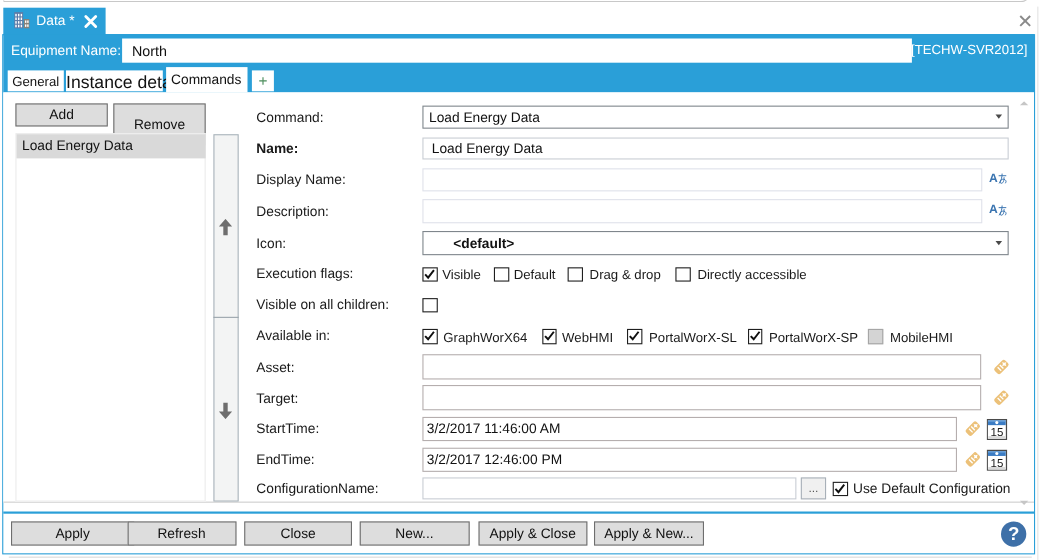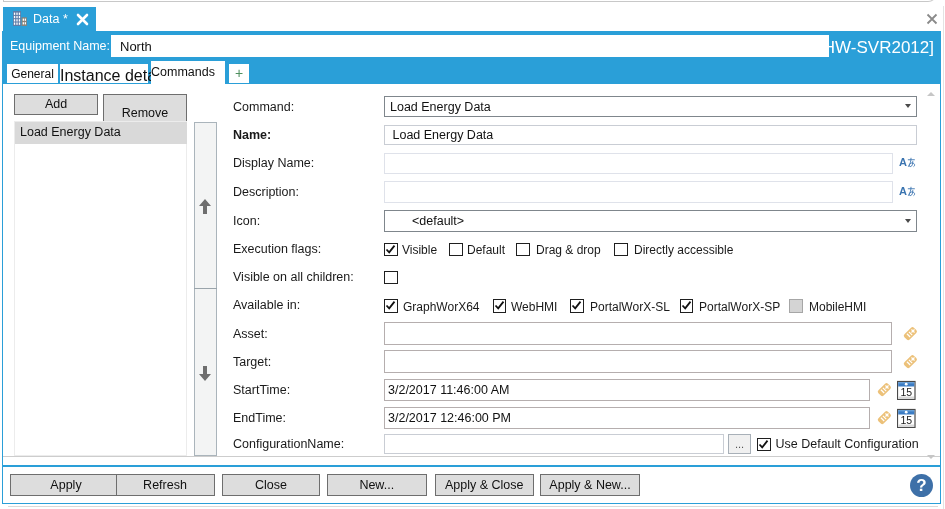--- a/index.html
+++ b/index.html
@@ -62,28 +62,28 @@
 </svg>
 
 <svg class="abs" style="left:926px;top:13px;" width="12" height="12" viewBox="0 0 12 12">
   <path d="M1.5,1.5 L10.5,10.5 M10.5,1.5 L1.5,10.5" stroke="#8a8a8a" stroke-width="1.8"></path>
 </svg>
 
 <div class="abs" style="left:3px;top:31px;width:937px;height:52.5px;background:#2a9fd8;"></div>
 <div class="abs" style="left:10px;top:39px;font-size:12.5px;color:#fff;white-space:nowrap;">Equipment Name:</div>
 <div class="abs" style="left:111px;top:35px;width:718px;height:22px;background:#fff;"></div>
 <div class="abs" style="left:120px;top:39px;font-size:13px;color:#111;">North</div>
-<div class="abs" style="right:11px;top:38px;font-size:17px;color:#fff;white-space:nowrap;">[TECHW-SVR2012]</div>
+<div class="abs" style="right:11px;top:38px;font-size:12px;color:#fff;white-space:nowrap;">[TECHW-SVR2012]</div>
 
 <div class="abs" style="left:7px;top:63.5px;width:51px;height:19px;background:#fff;"></div>
 <div class="abs" style="left:7px;top:66.5px;width:51px;font-size:12px;color:#111;text-align:center;white-space:nowrap;">General</div>
 <div class="abs" style="left:60px;top:63.5px;width:88px;height:19px;background:#fff;"></div>
 <div class="abs" style="left:60px;top:66.5px;width:88px;font-size:16px;color:#111;text-align:center;white-space:nowrap;">Instance details</div>
 <div class="abs" style="left:151px;top:61px;width:74px;height:22.5px;background:#fff;"></div>
-<div class="abs" style="left:151px;top:65px;width:55px;font-size:12.5px;color:#111;text-align:center;white-space:nowrap;">Commands</div>
+<div class="abs" style="left:151px;top:65px;width:73px;font-size:12.5px;color:#111;text-align:center;white-space:nowrap;">Commands</div>
 <div class="abs" style="left:229px;top:63.5px;width:20px;height:19px;background:#fff;"></div>
 <div class="abs" style="left:229px;top:64.5px;width:20px;font-size:14px;color:#4e8f5e;text-align:center;">+</div>
 
 <div class="abs" style="left:3px;top:83.5px;width:937px;height:373.5px;background:#fff;border-bottom:1px solid #cdcdcd;box-sizing:border-box;"></div>
 
 <div class="btn" style="left:14px;top:93.5px;width:84px;height:21px;">
     <i>Add</i>
   </div>
 <div class="btn" style="left:103px;top:94px;width:84px;height:38px;">
     <i>Remove</i>
@@ -118,21 +118,21 @@
 <div class="combo" style="left:383.5px;top:96px;width:533px;height:21px;">
     <span style="left:5.5px;">Load Energy Data</span>
     <b class="carrow"></b>
   </div>
 <div class="tbox" style="left:383.5px;top:124.5px;width:533px;height:20.5px;">
     <span style="left:8px;">Load Energy Data</span>
   </div>
 <div class="tbox" style="left:383.5px;top:152.5px;width:509.5px;height:21.5px;border-color:#dfe2ea;"></div>
 <div class="tbox" style="left:383.5px;top:181px;width:509.5px;height:22px;border-color:#dfe2ea;"></div>
 <div class="combo" style="left:383.5px;top:210px;width:533px;height:21.5px;">
-    <span style="left:27.5px;">&lt;default&gt;</span>
+    <span style="left:27.5px;font-weight:bold;">&lt;default&gt;</span>
     <b class="carrow"></b>
   </div>
 
 <div class="cb" style="left:384px;top:242.5px;">
     <svg width="11" height="11" viewBox="0 0 11 11">
       <path d="M1.5,5.5 L4.2,8.4 L9.5,1.6" stroke="#111" stroke-width="1.8" fill="none"></path>
     </svg>
   </div>
 <div class="cblbl" style="left:402px;top:243px;">Visible</div>
 <div class="cb" style="left:449px;top:242.5px;"></div>

